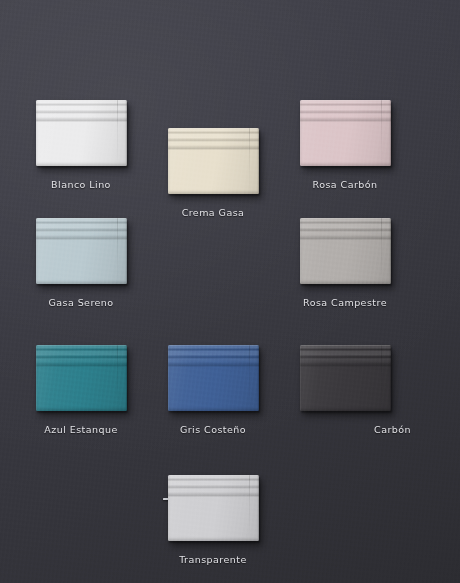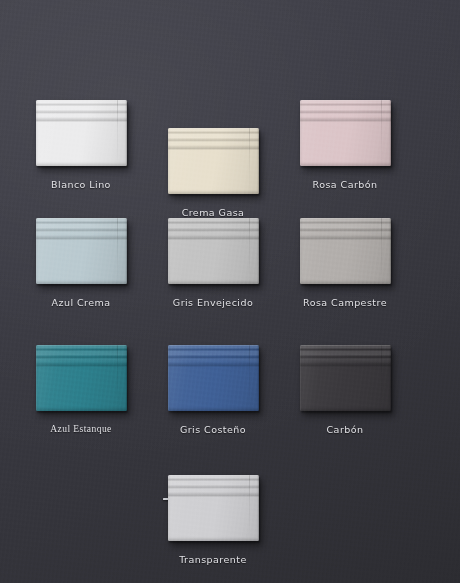--- a/index.html
+++ b/index.html
@@ -189,48 +189,37 @@
 
     <div class="cell" style="left:15px; top:218px;">
       <div class="chip-wrap">
         <div class="chip" id="chip3" style="--c: #bacad0;">
           <div class="face"></div>
           <div class="ridges"></div>
           <div class="seam"></div>
           <div class="edges"></div>
         </div>
       </div>
-      <div class="chip-label">Azul Crema</div>
-    </div>
-
-    <div class="cell" style="left:147px; top:218px;">
-      <div class="chip-wrap">
-        <div class="chip" id="chip4" style="--c: #c3c3c3;">
-          <div class="face"></div>
-          <div class="ridges"></div>
-          <div class="seam"></div>
-          <div class="edges"></div>
-        </div>
-      </div>
-      <div class="chip-label">Gris Envejecido</div>
-    </div>
+      <div class="chip-label">Gasa Sereno</div>
+    </div>
+
 
     <div class="cell" style="left:279px; top:218px;">
       <div class="chip-wrap">
         <div class="chip" id="chip5" style="--c: #b2aeab;">
           <div class="face"></div>
           <div class="ridges"></div>
           <div class="seam"></div>
           <div class="edges"></div>
         </div>
       </div>
       <div class="chip-label">Rosa Campestre</div>
     </div>
 
-    <div class="cell" style="left:15px; top:345px;font-family:Liberation Serif, serif;">
+    <div class="cell" style="left:15px; top:345px;">
       <div class="chip-wrap">
         <div class="chip" id="chip6" style="--c: #2d7f8c;">
           <div class="face"></div>
           <div class="ridges"></div>
           <div class="seam"></div>
           <div class="edges"></div>
         </div>
       </div>
       <div class="chip-label">Azul Estanque</div>
     </div>
@@ -240,21 +229,21 @@
         <div class="chip" id="chip7" style="--c: #3f6096;">
           <div class="face"></div>
           <div class="ridges"></div>
           <div class="seam"></div>
           <div class="edges"></div>
         </div>
       </div>
       <div class="chip-label">Gris Costeño</div>
     </div>
 
-    <div class="cell" style="left:279px; top:345px;">
+    <div class="cell" style="left:279px; top:345px;text-align:right;">
       <div class="chip-wrap">
         <div class="chip" id="chip8" style="--c: #3a383c;">
           <div class="face"></div>
           <div class="ridges"></div>
           <div class="seam"></div>
           <div class="edges"></div>
         </div>
       </div>
       <div class="chip-label">Carbón</div>
     </div>

